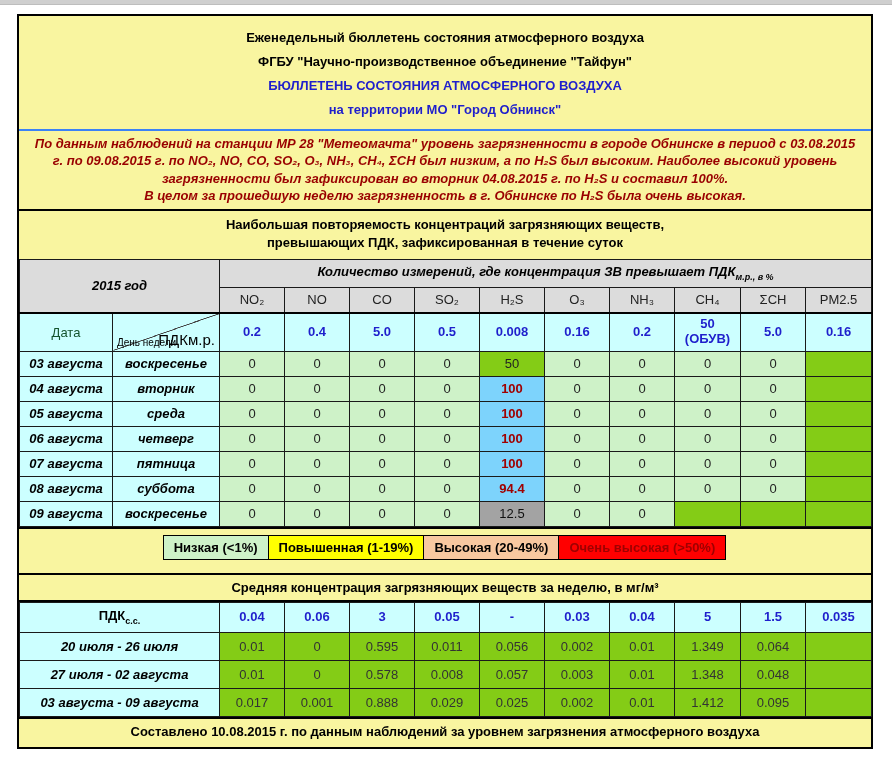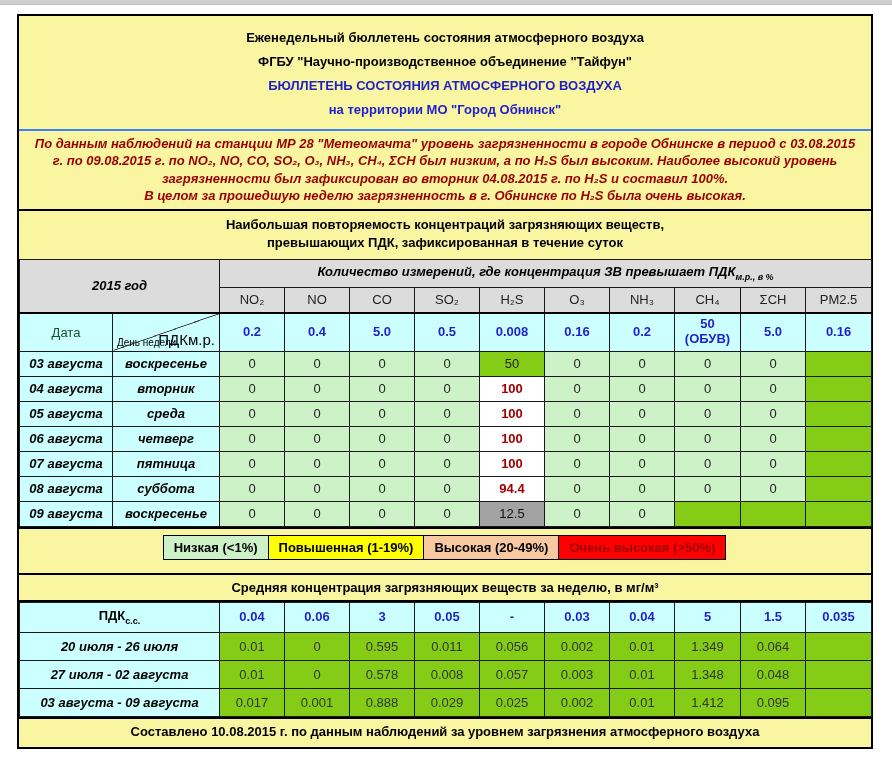--- a/index.html
+++ b/index.html
@@ -28,21 +28,21 @@
   }
   .tbl-title p{margin:0;}
 
   table{border-collapse:collapse;table-layout:fixed;width:852px;}
   td,th{border:1px solid #1a1a1a;text-align:center;vertical-align:middle;
         padding:0 2px;font-size:13px;overflow:hidden;}
   .gray{background:#DCDCDC;}
   .cyan{background:#CCFFFF;}
   .c-green{background:#CEF2C8;color:#222;}
   .c-white{background:#84cc16;color:#222;}
-  .c-red{background:#ffffff;color:#A00000;font-weight:bold;margin-top:12px;}
+  .c-red{background:#7dd3fc;color:#A00000;font-weight:bold;margin-top:12px;}
   .c-yellow{background:#a3a3a3;color:#111;}
   .measure-row th{height:27px;font-weight:bold;font-style:italic;color:#000;}
   .measure-row sub{font-size:9px;font-style:italic;}
   .gas-row th{height:24px;font-weight:normal;color:#222;}
   .year-cell{font-weight:bold;font-style:italic;color:#000;margin-top:12px;}
   .pdk-row td{height:37px;border-top:2px solid #000;}
   .pdk-val{color:#1F1FCC;font-weight:bold;line-height:1.15;}
   .date-head{font-weight:normal;color:#14532d;margin-left:48px;}
   .diag{position:relative;padding:0;
     background-image:linear-gradient(to bottom right,

